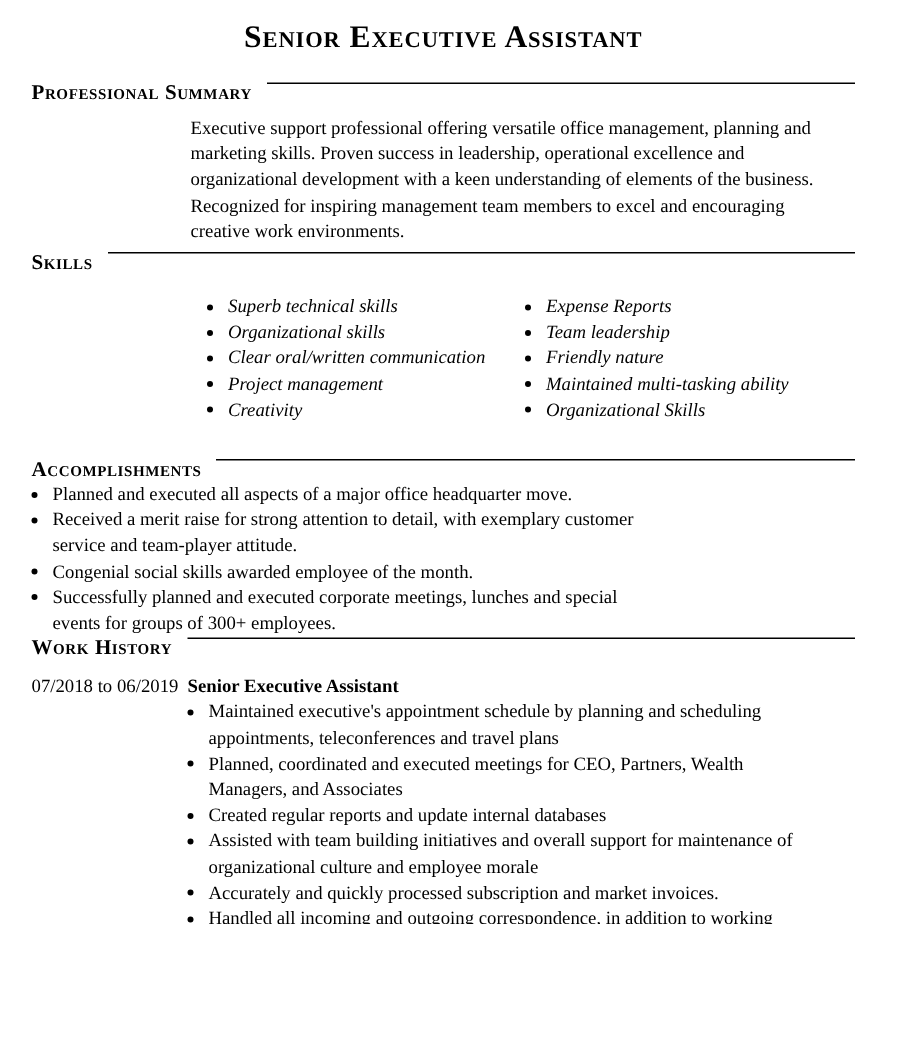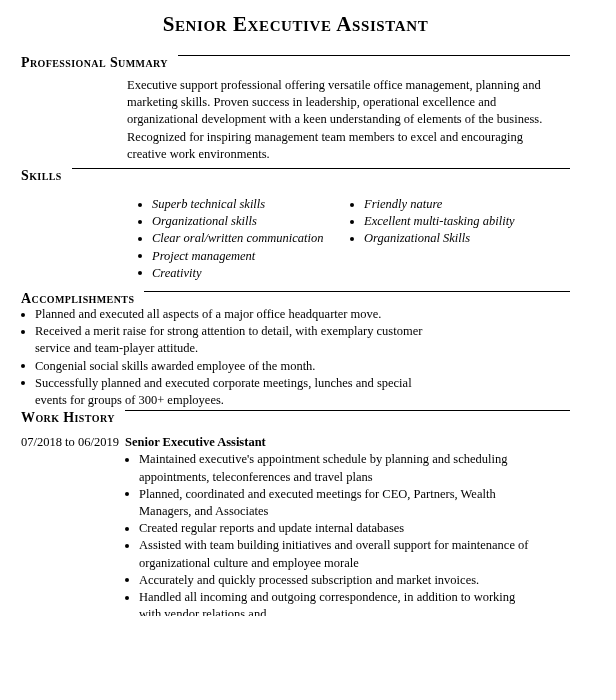--- a/index.html
+++ b/index.html
@@ -21,21 +21,21 @@
   .sec-head { display: flex; align-items: flex-start; }
   .sec-label {
     font-variant: small-caps; font-weight: bold;
     font-size: 14px; line-height: 15px; letter-spacing: 0.4px;
     white-space: nowrap;
   }
   .rule { flex: 1; border-bottom: 1px solid #000; margin-left: 10px; margin-bottom: 2px; }
 
   .mt-summary-head { margin-top: 19px; }
   .mt-skills-head { margin-top: 5px; }
-  .mt-accomp-head { margin-top: 9px; }
+  .mt-accomp-head { margin-top: 24px; }
   .mt-work-head { margin-top: 1px; }
 
   .summary { margin: 7px 0 0 106px; width: 421px; }
 
   ul.blist { list-style: none; margin: 0; padding: 0; }
   ul.blist li { position: relative; padding-left: 14px; }
   ul.blist li::before {
     content: ""; position: absolute; left: 0; top: 6.5px;
     width: 4px; height: 4px; border-radius: 50%; background: #000;
   }
@@ -76,22 +76,24 @@
     </div>
     <div class="skills-cols">
       <ul class="blist skills-col1">
         <li>Superb technical skills</li>
         <li>Organizational skills</li>
         <li>Clear oral/written communication</li>
         <li>Project management</li>
         <li>Creativity</li>
       </ul>
       <ul class="blist skills-col2">
+        <li>Expense Reports</li>
+        <li>Team leadership</li>
         <li>Friendly nature</li>
-        <li>Excellent multi-tasking ability</li>
+        <li>Maintained multi-tasking ability</li>
         <li>Organizational Skills</li>
       </ul>
     </div>
   </section>
 
   <section>
     <div class="sec-head mt-accomp-head">
       <span class="sec-label">Accomplishments</span>
       <span class="rule"></span>
     </div>

